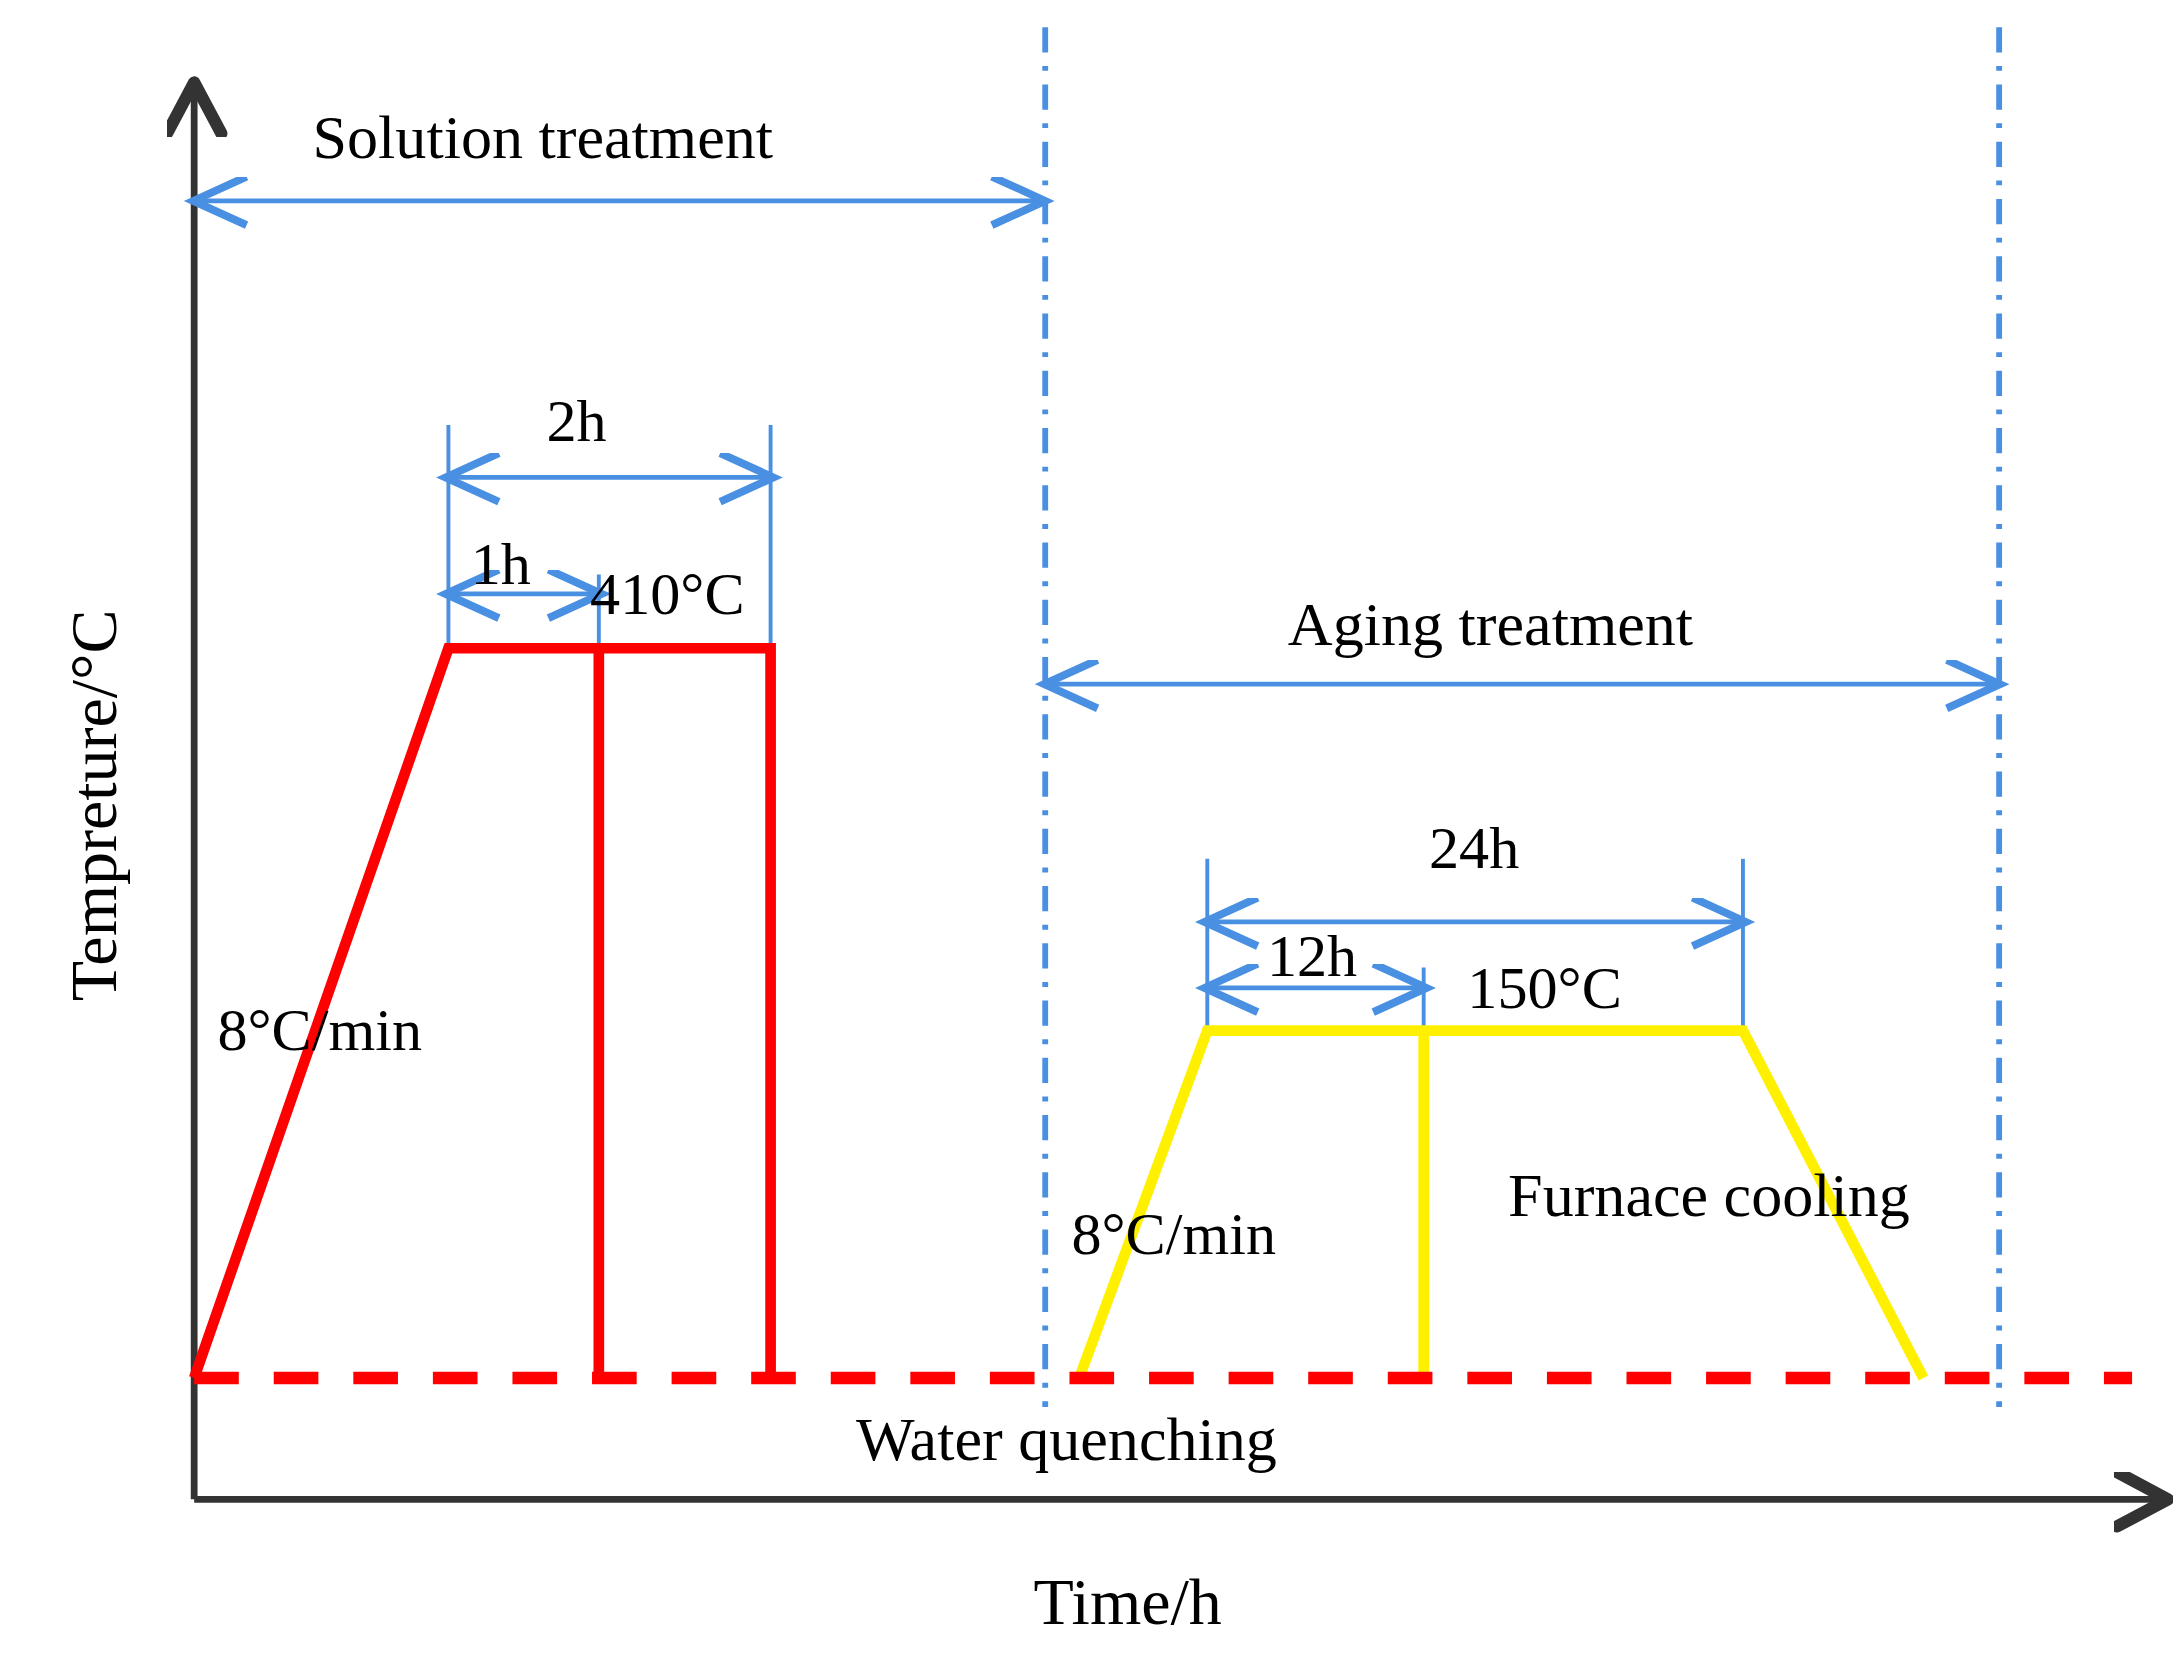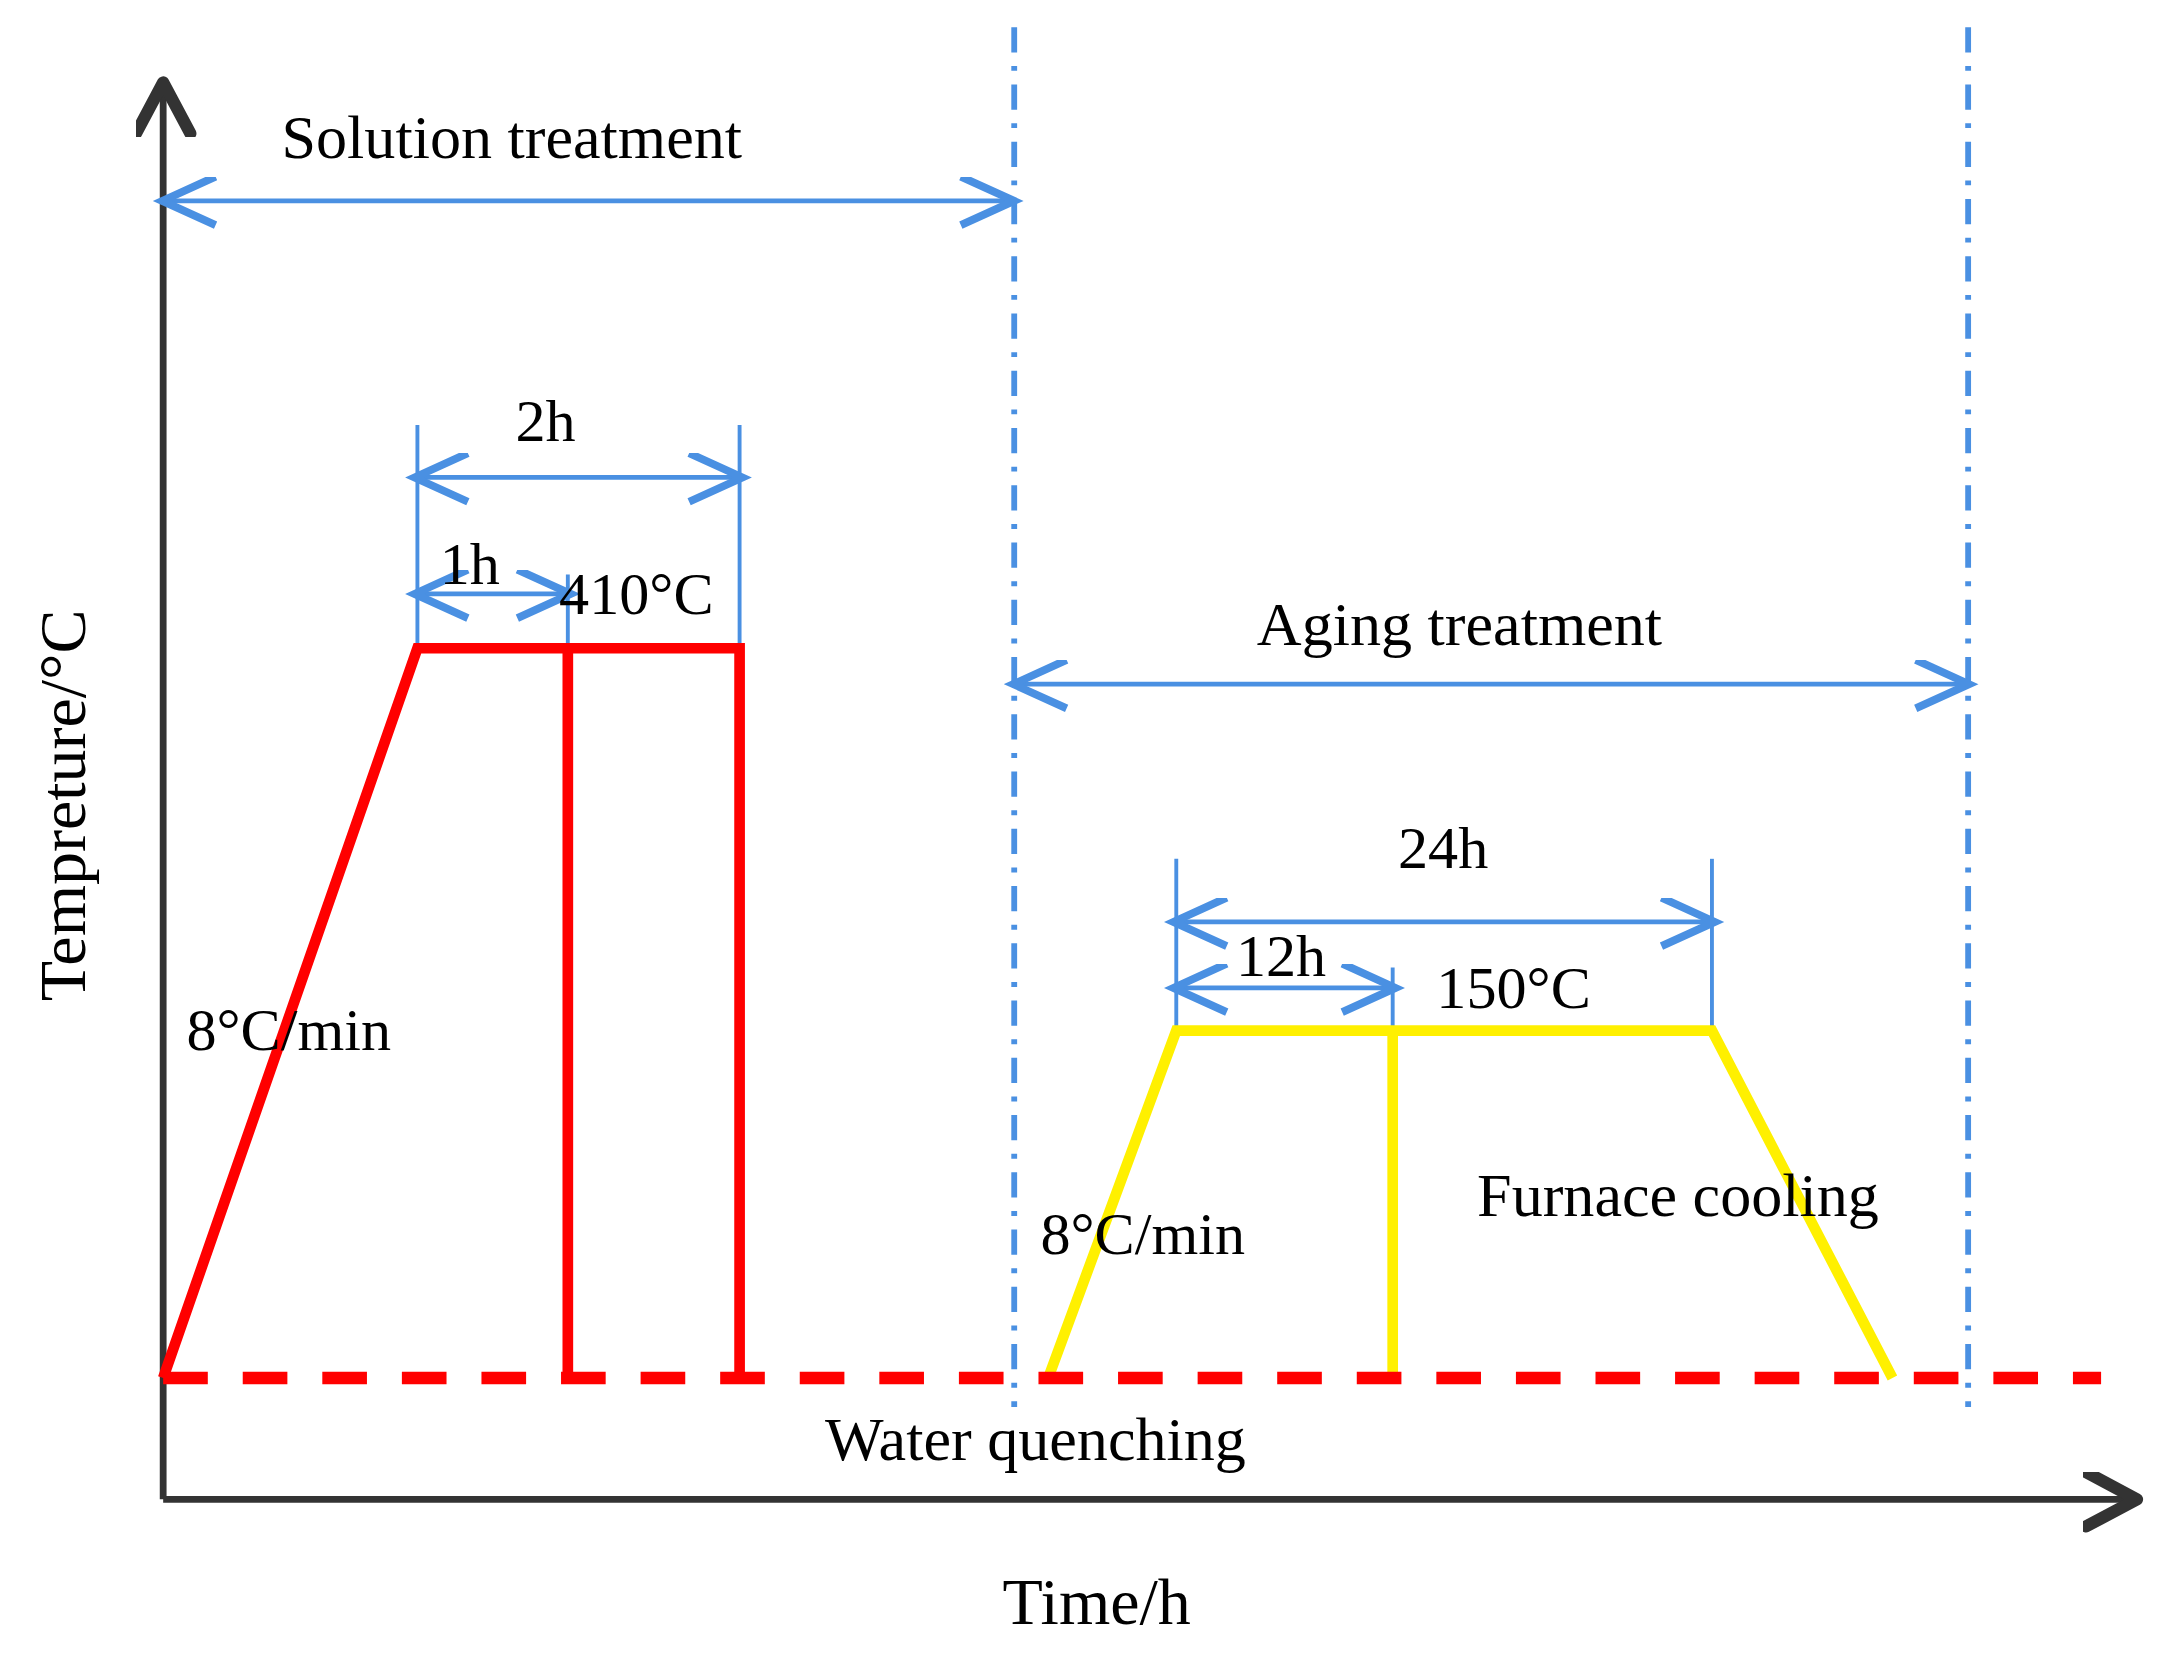--- a/index.html
+++ b/index.html
@@ -11,20 +11,21 @@
     width: 2174px;
     height: 1673px;
     font-family: "Liberation Serif", "DejaVu Serif", serif;
     overflow: hidden;
   }
   #stage {
     position: relative;
     width: 2088px;
     height: 1673px;
     background: #ffffff;
+    margin-left: 31px;
   }
   #chart-svg {
     position: absolute;
     left: 0;
     top: 0;
     width: 2174px;
     height: 1673px;
   }
   .lbl {
     font-family: "Liberation Serif", "DejaVu Serif", serif;

